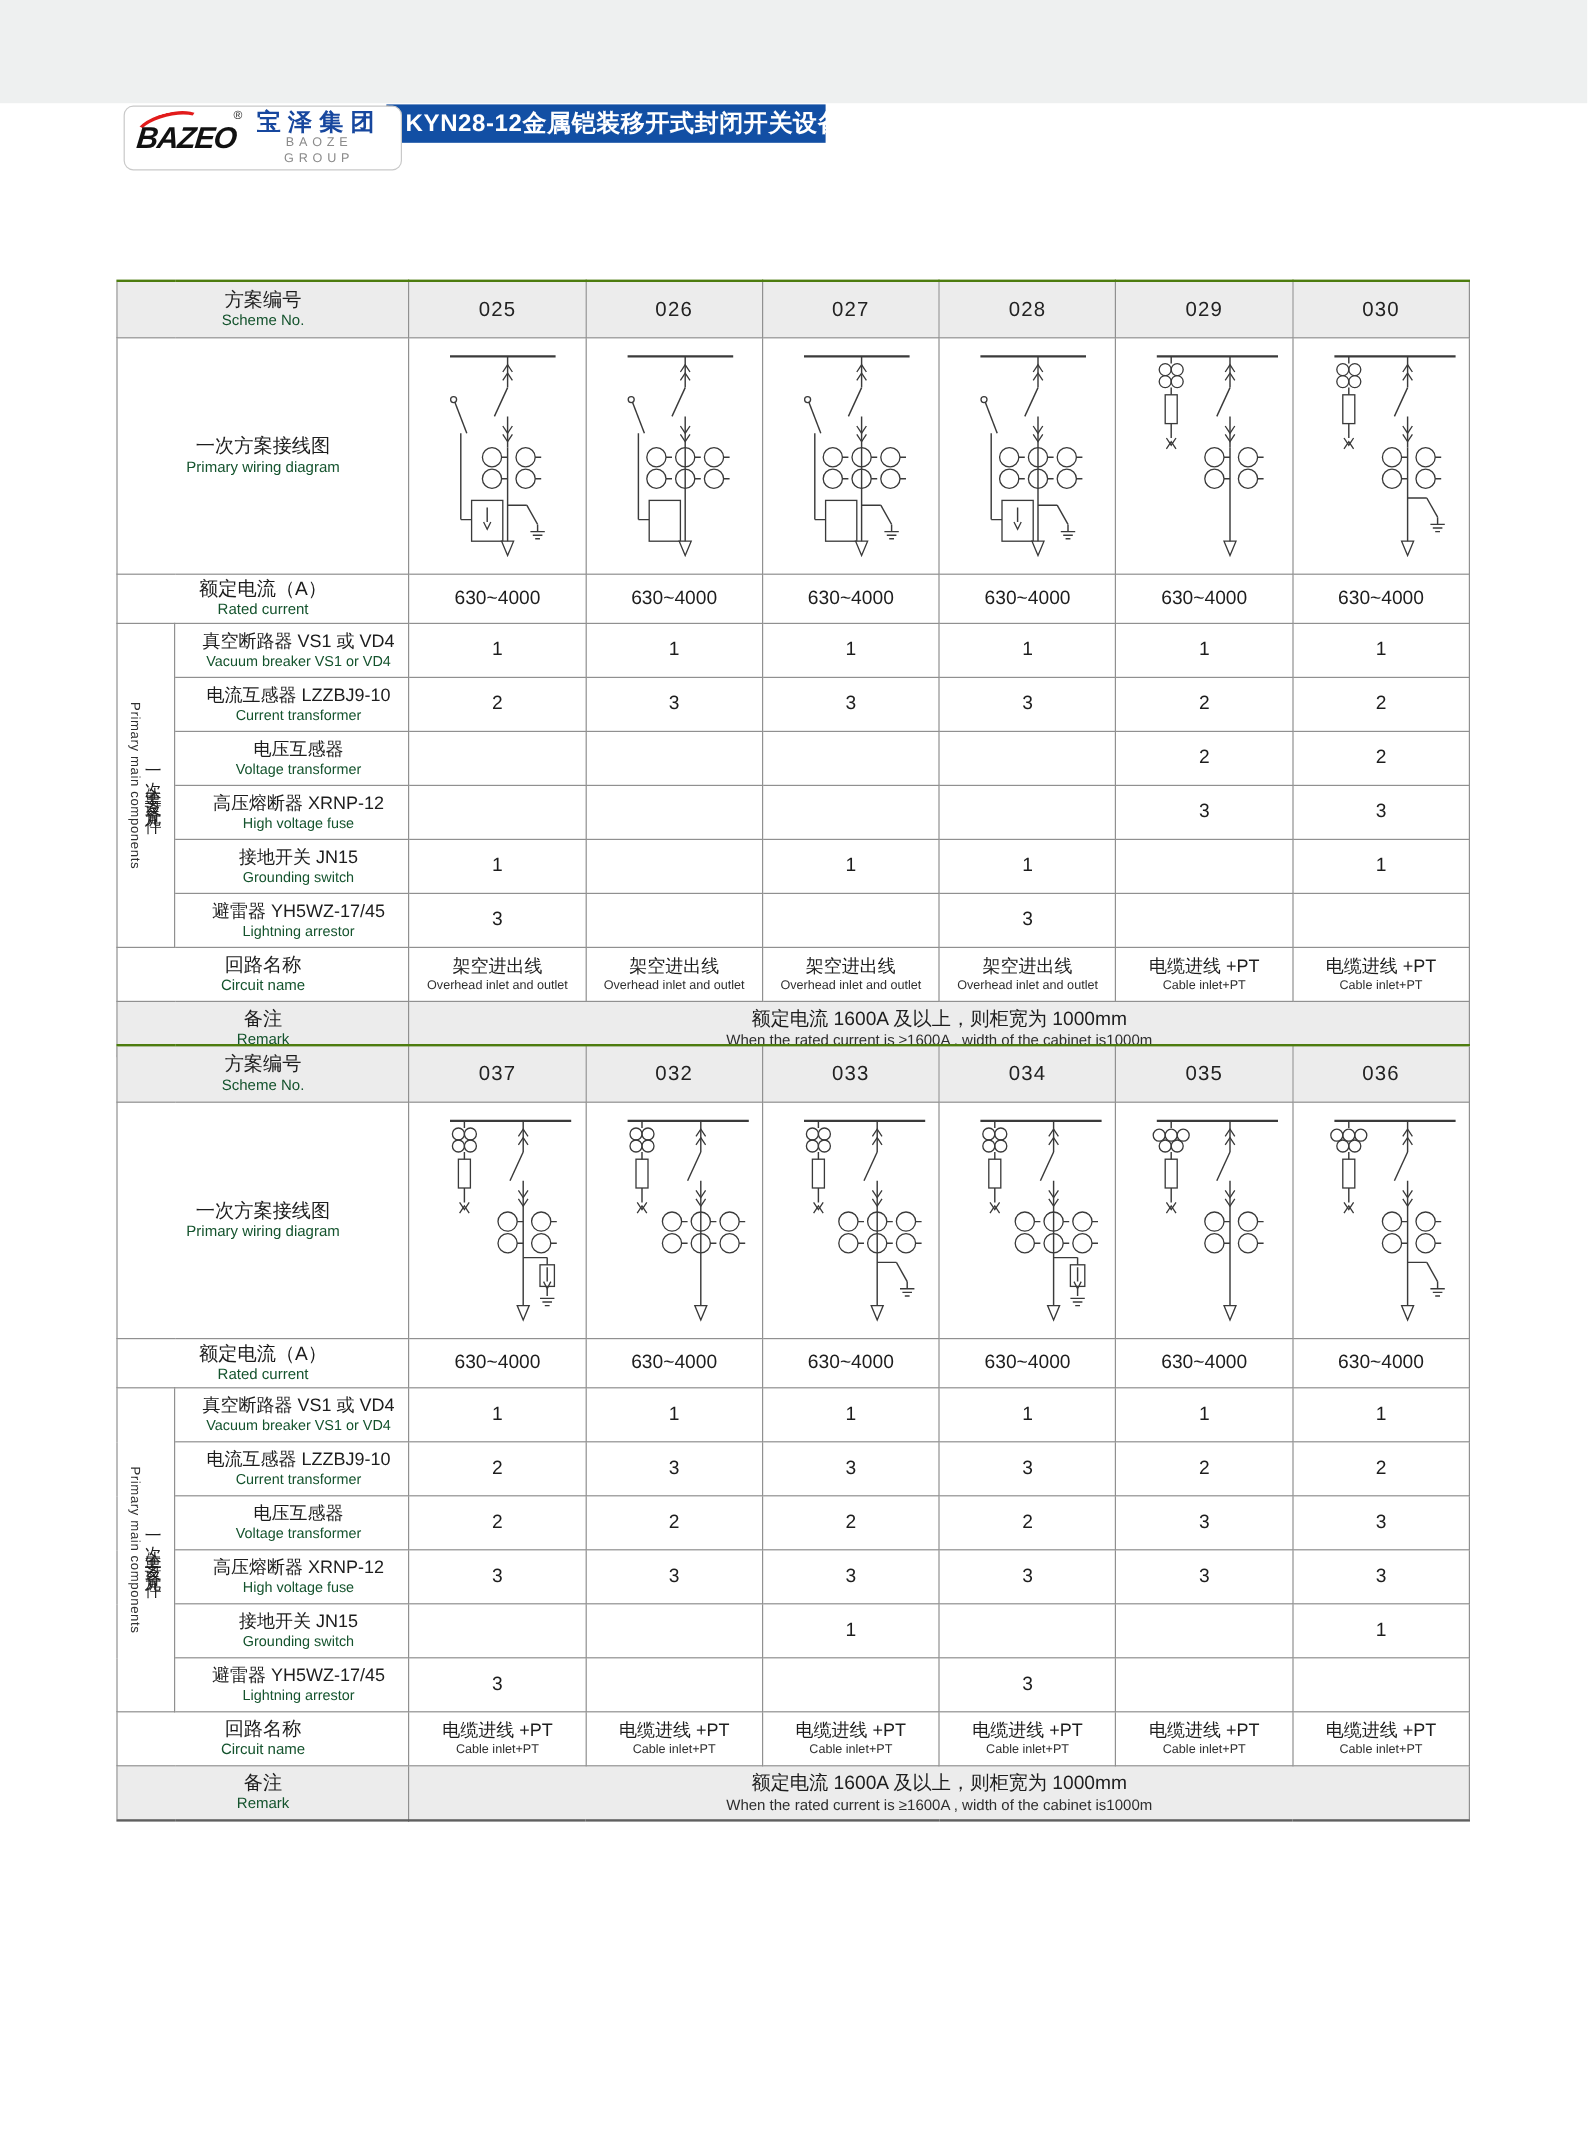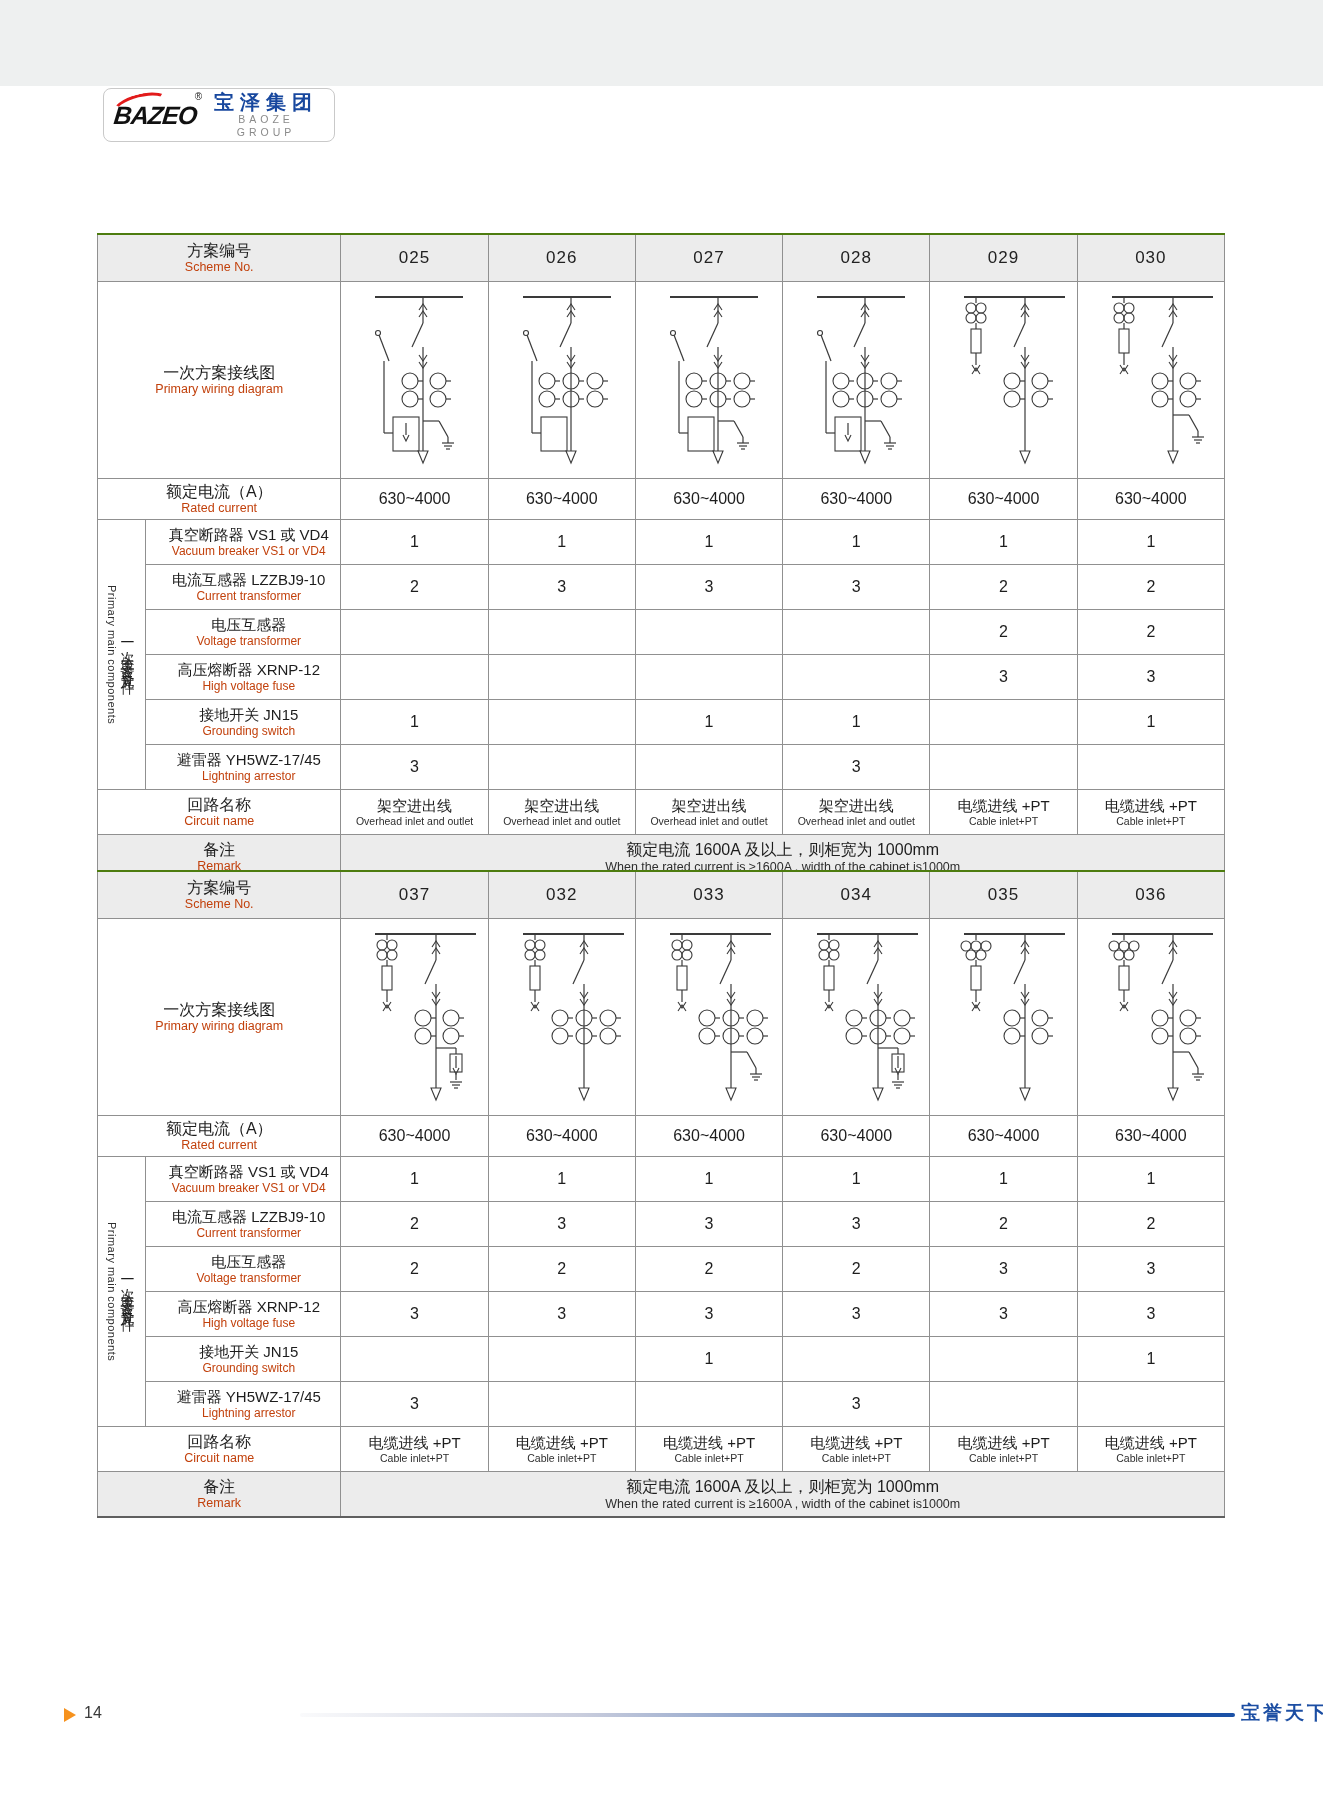--- a/index.html
+++ b/index.html
@@ -30,21 +30,21 @@
   .scheme-table{position:absolute;left:97px;width:1128px;border-collapse:collapse;table-layout:fixed;
                 background:#fff;border-top:2px solid #4d7c0f;border-bottom:2px solid #5f5f5f;}
   .t1{top:233px;}
   .t2{top:870px;}
   .scheme-table td{border:1px solid #909090;padding:0;text-align:center;vertical-align:middle;
                    overflow:hidden;}
   .c-vert{width:48px;} .c-label{width:195px;} .c-data{width:147px;}
   .hdr-row td{background:#ececec;height:46px;}
   .scheme-num{font-size:17px;letter-spacing:1px;color:#222;}
   .l-cn{font-size:16px;line-height:19px;}
-  .l-en{font-size:12.5px;line-height:15px;color:#c2410c;}
+  .l-en{font-size:12.5px;line-height:15px;color:#14532d;}
   .wiring-row td{height:196px;}
   .diagram-cell svg{display:block;margin:0 auto;}
   .rated-row td{height:40px;margin-top:24px;}
   .comp-row td{height:40px;}
   .comp-lbl{text-align:left;padding:2px 0 2px 11px !important;}
   .comp-lbl .l-cn{font-size:15px;line-height:18px;}
   .comp-lbl .l-en{font-size:12px;line-height:14px;}
   .val{font-size:16px;}
   .vert-wrap{display:flex;justify-content:center;align-items:center;gap:1px;height:238px;}
   .v-en{writing-mode:vertical-rl;font-size:11px;color:#2e2e2e;letter-spacing:0.5px;}
@@ -77,20 +77,24 @@
       <span class="swoosh"></span>
       <span class="logo-text">BAZEO</span>
       <span class="reg">®</span>
     </div>
     <div class="brand-names">
       <div class="brand-cn">宝泽集团</div>
       <div class="brand-en">BAOZE GROUP</div>
     </div>
   </div>
 
+  <div class="banner">
+    <span class="banner-chevron"></span>
+    <span class="banner-title">KYN28-12金属铠装移开式封闭开关设备</span>
+  </div>
 
   <table class="scheme-table t1">
       <colgroup>
         <col class="c-vert">
         <col class="c-label">
         <col class="c-data">
         <col class="c-data">
         <col class="c-data">
         <col class="c-data">
         <col class="c-data">
@@ -851,19 +855,13 @@
             <div class="l-en">Remark</div>
           </td>
           <td colspan="6" class="remark-cell">
             <div class="r-cn">额定电流 1600A 及以上，则柜宽为 1000mm</div>
             <div class="r-en">When the rated current is ≥1600A , width of the cabinet is1000m</div>
           </td>
         </tr>
       </tbody>
     </table>
 
-  <div class="footer">
-    <span class="page-arrow"></span>
-    <span class="page-num">14</span>
-    <div class="footer-line"></div>
-    <div class="footer-slogan">宝誉天下</div>
-  </div>
 </div>
 
 </body></html>

